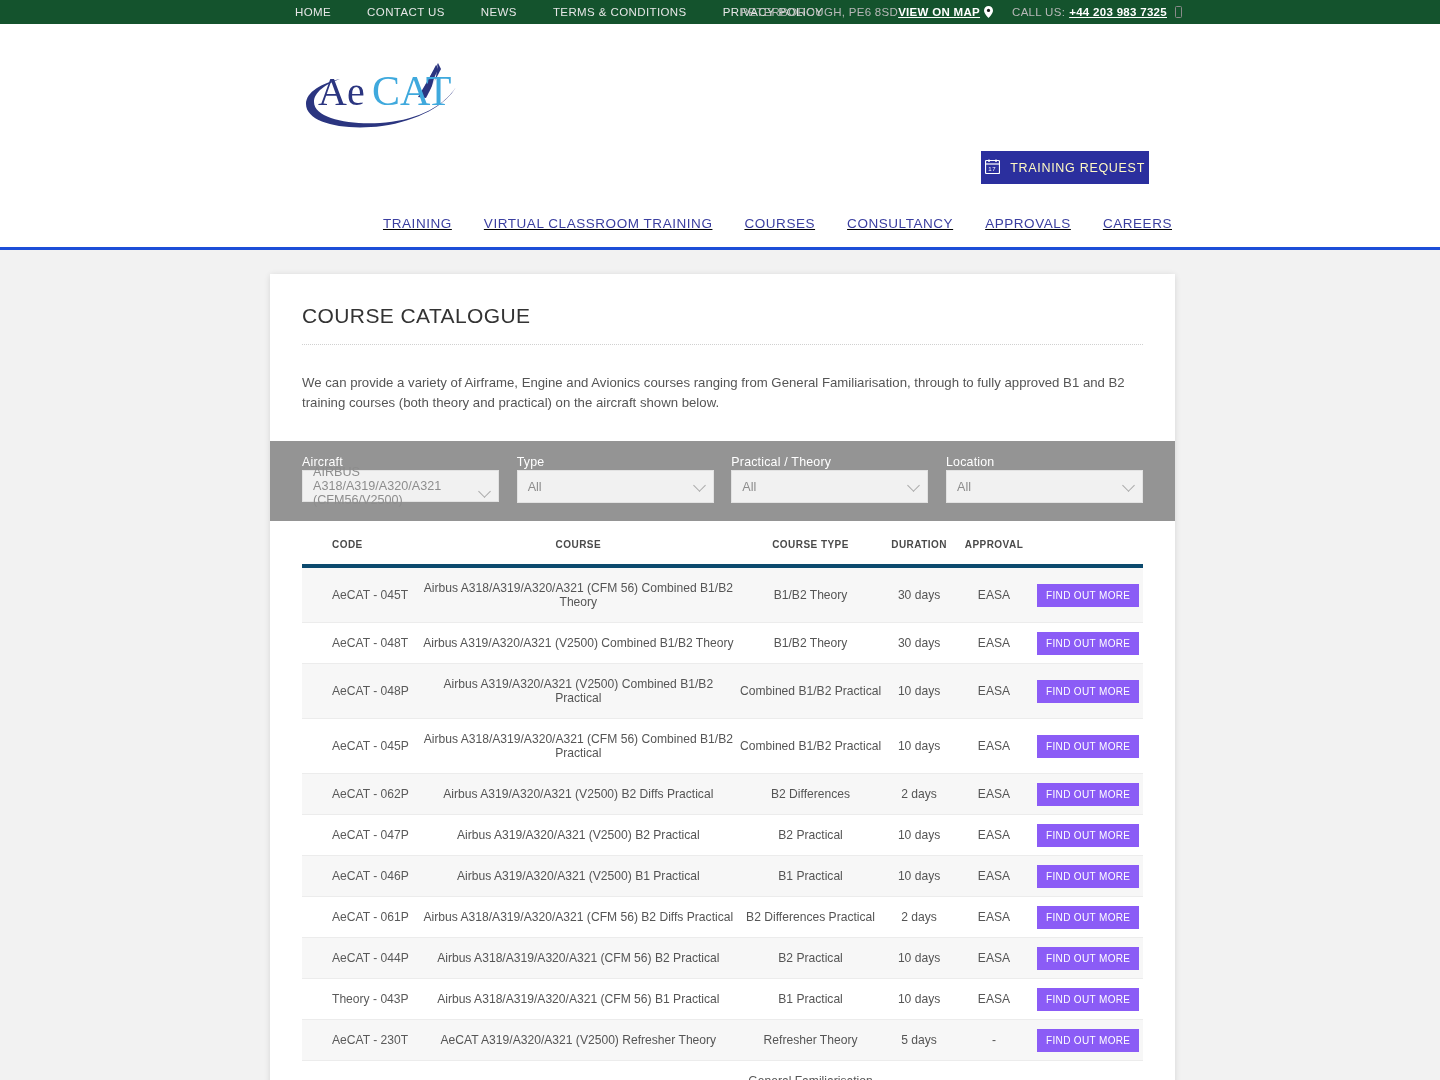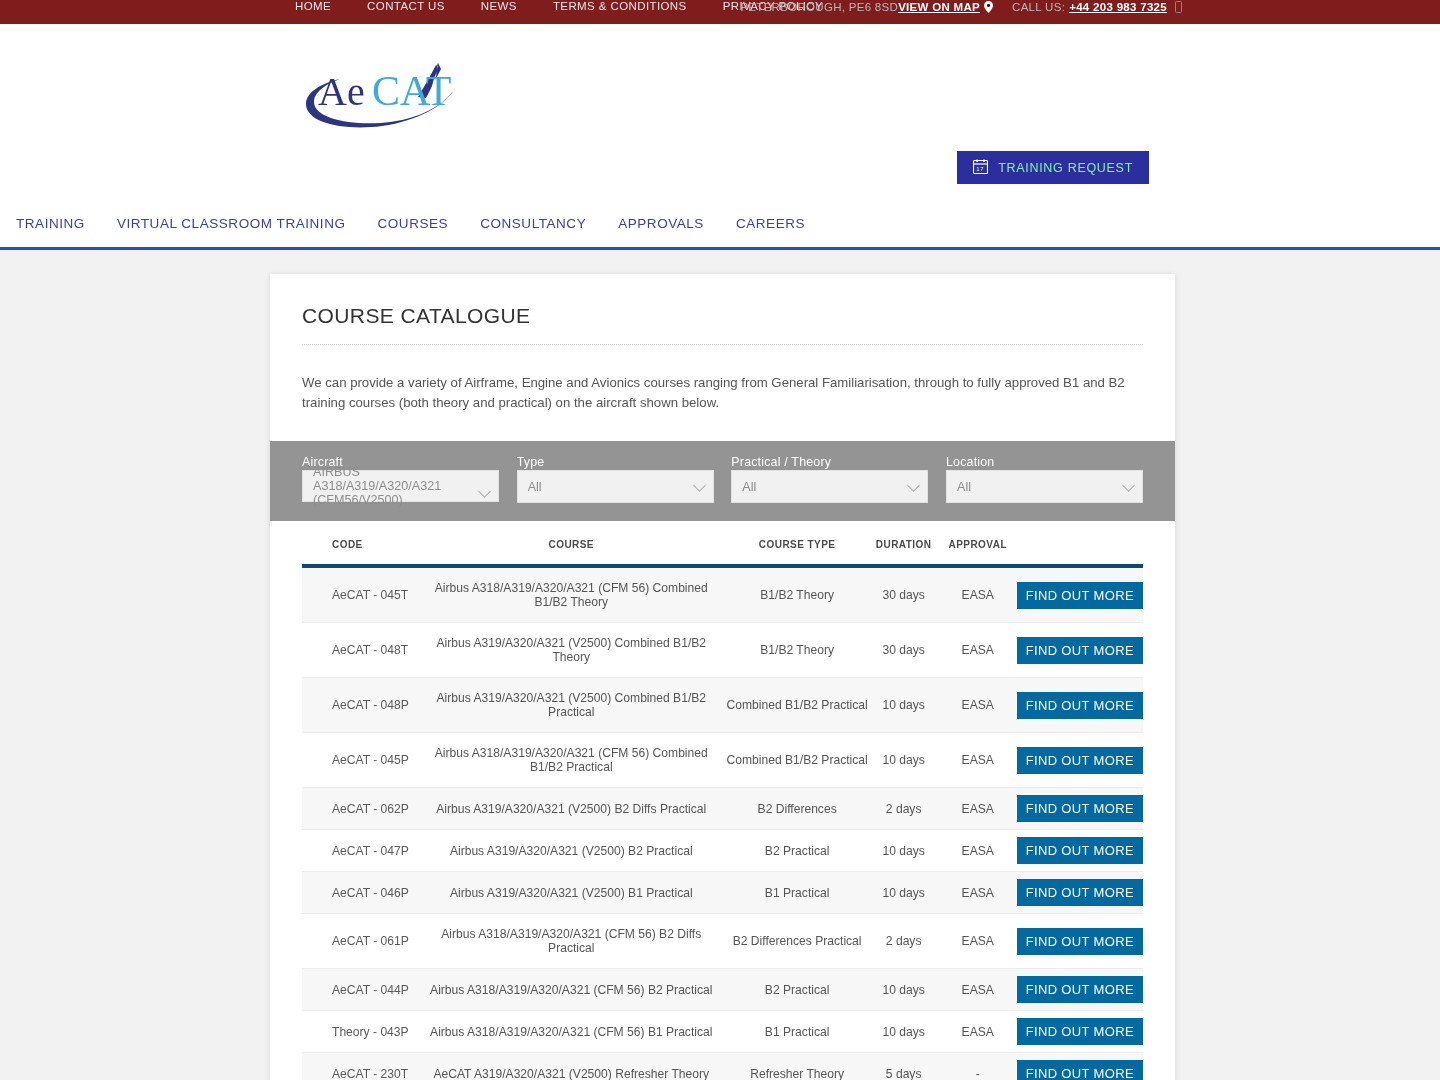--- a/index.html
+++ b/index.html
@@ -8,23 +8,23 @@
     height: 1080px;
     overflow: hidden;
     background: #f2f2f2;
     font-family: "Liberation Sans", sans-serif;
     -webkit-font-smoothing: antialiased;
   }
 
   
   .topbar {
     height: 24px;
-    background: #7f1d1d;
-    display: flex;
-    align-items: flex-start;
+    background: #14532d;
+    display: flex;
+    align-items: center;
     position: relative;
     color: #cfcfcf;
     font-size: 11.5px;
     letter-spacing: .3px;
   }
   .topbar-left {
     display: flex;
     align-items: center;
     gap: 0;
     margin-left: 295px;
@@ -68,40 +68,41 @@
     height: 72px;
   }
   .logo svg { display: block; }
 
   .training-request {
     position: absolute;
     right: 291px;
     top: 127px;
     background: #2b2f9e;
     border: none;
-    color: #86efac;
+    color: #fef9c3;
     height: 33px;
-    padding: 0 16px;
+    padding: 0 4px;
     font-size: 12.5px;
     letter-spacing: .7px;
     display: flex;
     align-items: center;
     gap: 10px;
     cursor: pointer;
     font-family: "Liberation Sans", sans-serif;
   }
 
   .mainnav {
     position: absolute;
     left: 0; right: 0;
     top: 192px;
     display: flex;
-    justify-content: flex-start;
+    justify-content: flex-end;
     padding-right: 268px;
     gap: 0;
+    text-decoration: underline;
   }
   .mainnav a {
     color: #3b3fa0;
     text-decoration: none;
     font-size: 13.5px;
     letter-spacing: .55px;
     padding: 0 16px;
     white-space: nowrap;
   }
   .mainnav a:last-child { padding-right: 0; }
@@ -203,24 +204,24 @@
     color: #555555;
     padding: 13px 0;
     text-align: center;
     border-bottom: 1px solid #ececec;
     height: 40px;
   }
   .table tbody td.c-code { text-align: left; padding-left: 30px; color: #5a5a5a; }
   .table tbody tr:nth-child(odd) td { background: #f7f7f7; }
   .table tbody tr:nth-child(even) td { background: #ffffff; }
   .find-btn {
-    background: #0369a1;
+    background: #8b5cf6;
     color: #ffffff;
     border: none;
-    font-size: 13px;
+    font-size: 10px;
     letter-spacing: .35px;
     padding: 6px 9px;
     cursor: pointer;
     white-space: nowrap;
     font-family: "Liberation Sans", sans-serif;
   }
   .table tbody td.c-act { padding: 7px 0; }
 </style>
 </head>
 <body>

